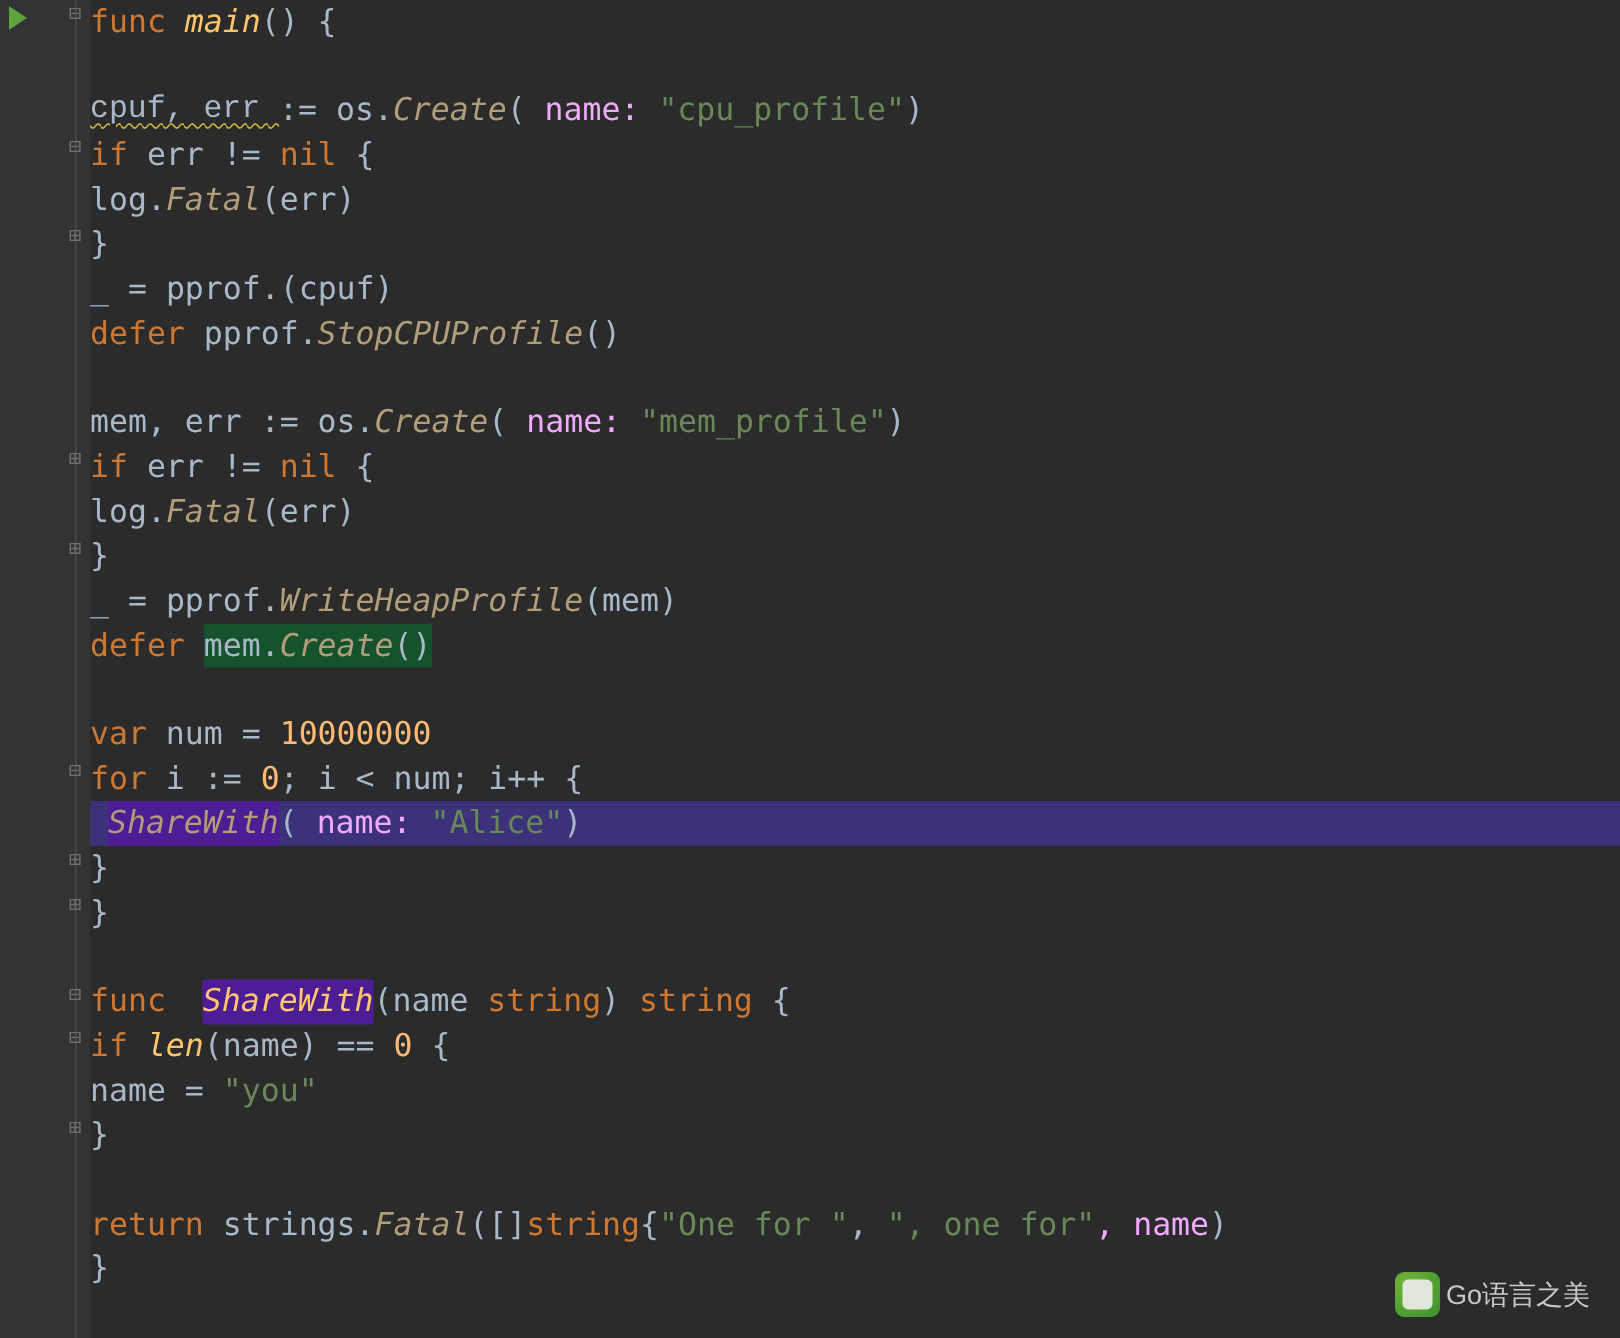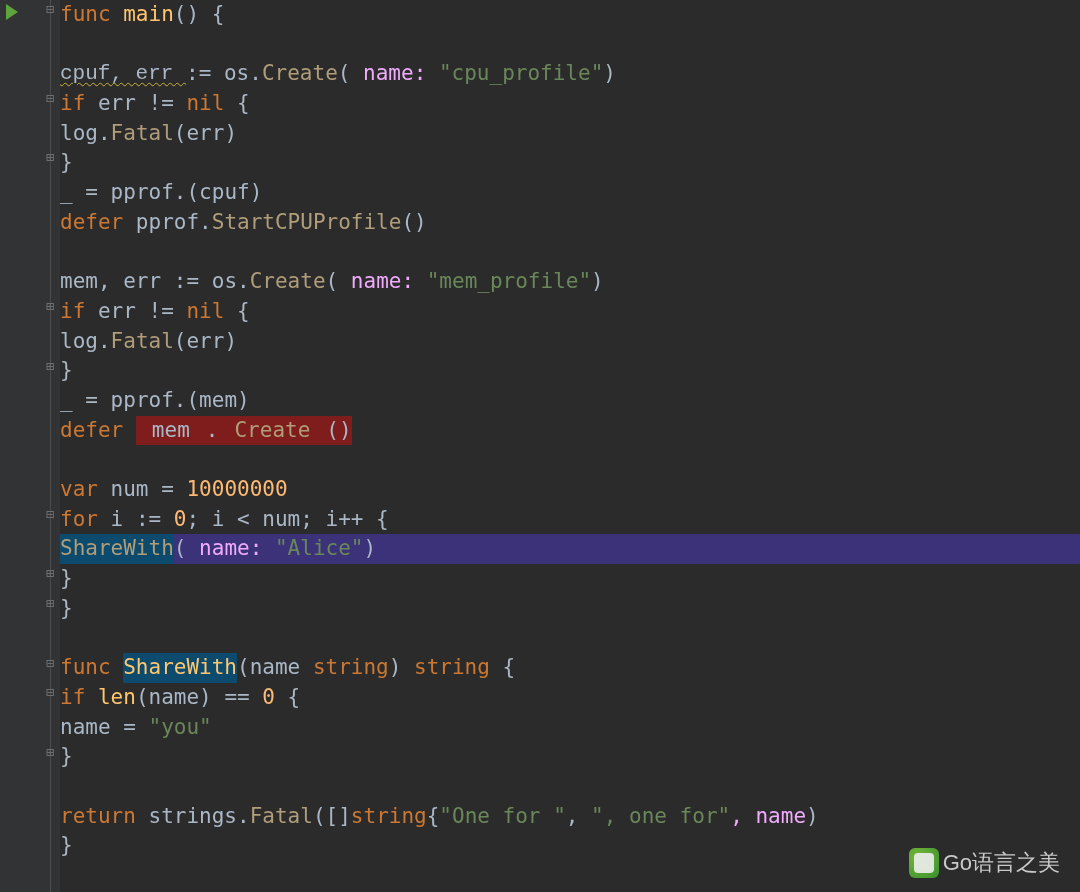--- a/index.html
+++ b/index.html
@@ -34,28 +34,28 @@
     display: flex;
     align-items: center;
     white-space: pre;
     padding-left: 0;
   }
   .line.highlighted {
     background: #3b3279;
   }
   .kw   { color: #cc7832; }
   .ident{ color: #a9b7c6; }
-  .fn   { color: #ffc66d; }
-  .fni  { color: #b09d79; }
+  .fn   { color: #ffc66d; font-style: italic; }
+  .fni  { color: #b09d79; font-style: italic; }
   .str  { color: #6a8759; }
   .num  { color: #fdba74; }
   .hint { color: #f0abfc; }
   .punc { color: #a9b7c6; }
-  .hl-token { background: #7f1d1d; padding-left: 16px; }
-  .hl-token2 { background: #0c4a6e; }
+  .hl-token { background: #14532d; }
+  .hl-token2 { background: #4c1d95; margin-left: 12px; }
   .underline-warn { text-decoration: underline wavy #ccb33a 1px; text-underline-offset: 3px; font-family: Liberation Mono, monospace; }
 
   .run-icon {
     position: absolute;
     left: 6px;
     top: 4px;
     width: 0;
     height: 0;
     border-top: 8px solid transparent;
     border-bottom: 8px solid transparent;
@@ -82,21 +82,21 @@
 
   .watermark {
     position: absolute;
     right: 20px;
     bottom: 14px;
     display: flex;
     align-items: center;
     gap: 4px;
     color: #d7d7d7;
     font-family: -apple-system, BlinkMacSystemFont, "Segoe UI", sans-serif;
-    font-size: 22px;
+    font-size: 18px;
     opacity: 0.92;
   }
   .wm-icon {
     width: 30px;
     height: 30px;
     background: radial-gradient(circle at 30% 30%, #7cc23a, #3a9a2e);
     border-radius: 6px;
     position: relative;
   }
   .wm-icon::after{
@@ -138,33 +138,33 @@
     <div class="line">    <span class="ident underline-warn">cpuf, err </span><span class="punc">:= </span><span class="ident">os</span><span class="punc">.</span><span class="fni">Create</span><span class="punc">( </span><span class="hint">name: </span><span class="str">"cpu_profile"</span><span class="punc">)</span></div>
 
     <div class="line">    <span class="kw">if </span><span class="ident">err != </span><span class="kw">nil </span><span class="punc">{</span></div>
 
     <div class="line">        <span class="ident">log</span><span class="punc">.</span><span class="fni">Fatal</span><span class="punc">(err)</span></div>
 
     <div class="line">    <span class="punc">}</span></div>
 
     <div class="line">    <span class="ident">_ </span><span class="punc">= </span><span class="ident">pprof</span><span class="punc">.</span><span class="punc">(cpuf)</span></div>
 
-    <div class="line">    <span class="kw">defer </span><span class="ident">pprof</span><span class="punc">.</span><span class="fni">StartCPUProfile</span><span class="punc">()</span></div>
+    <div class="line">    <span class="kw">defer </span><span class="ident">pprof</span><span class="punc">.</span><span class="fni">StopCPUProfile</span><span class="punc">()</span></div>
 
     <div class="line"></div>
 
     <div class="line">    <span class="ident">mem, err </span><span class="punc">:= </span><span class="ident">os</span><span class="punc">.</span><span class="fni">Create</span><span class="punc">( </span><span class="hint">name: </span><span class="str">"mem_profile"</span><span class="punc">)</span></div>
 
     <div class="line">    <span class="kw">if </span><span class="ident">err != </span><span class="kw">nil </span><span class="punc">{</span></div>
 
     <div class="line">        <span class="ident">log</span><span class="punc">.</span><span class="fni">Fatal</span><span class="punc">(err)</span></div>
 
     <div class="line">    <span class="punc">}</span></div>
 
-    <div class="line">    <span class="ident">_ </span><span class="punc">= </span><span class="ident">pprof</span><span class="punc">.</span><span class="punc">(mem)</span></div>
+    <div class="line">    <span class="ident">_ </span><span class="punc">= </span><span class="ident">pprof</span><span class="punc">.</span><span class="fni">WriteHeapProfile</span><span class="punc">(mem)</span></div>
 
     <div class="line">    <span class="kw">defer </span><span class="ident hl-token">mem</span><span class="punc hl-token">.</span><span class="fni hl-token">Create</span><span class="punc hl-token">()</span></div>
 
     <div class="line"></div>
 
     <div class="line">    <span class="kw">var </span><span class="ident">num </span><span class="punc">= </span><span class="num">10000000</span></div>
 
     <div class="line">    <span class="kw">for </span><span class="ident">i </span><span class="punc">:= </span><span class="num">0</span><span class="punc">; i &lt; num; i++ {</span></div>
 
     <div class="line highlighted">        <span class="fni hl-token2">ShareWith</span><span class="punc">( </span><span class="hint">name: </span><span class="str">"Alice"</span><span class="punc">)</span></div>

